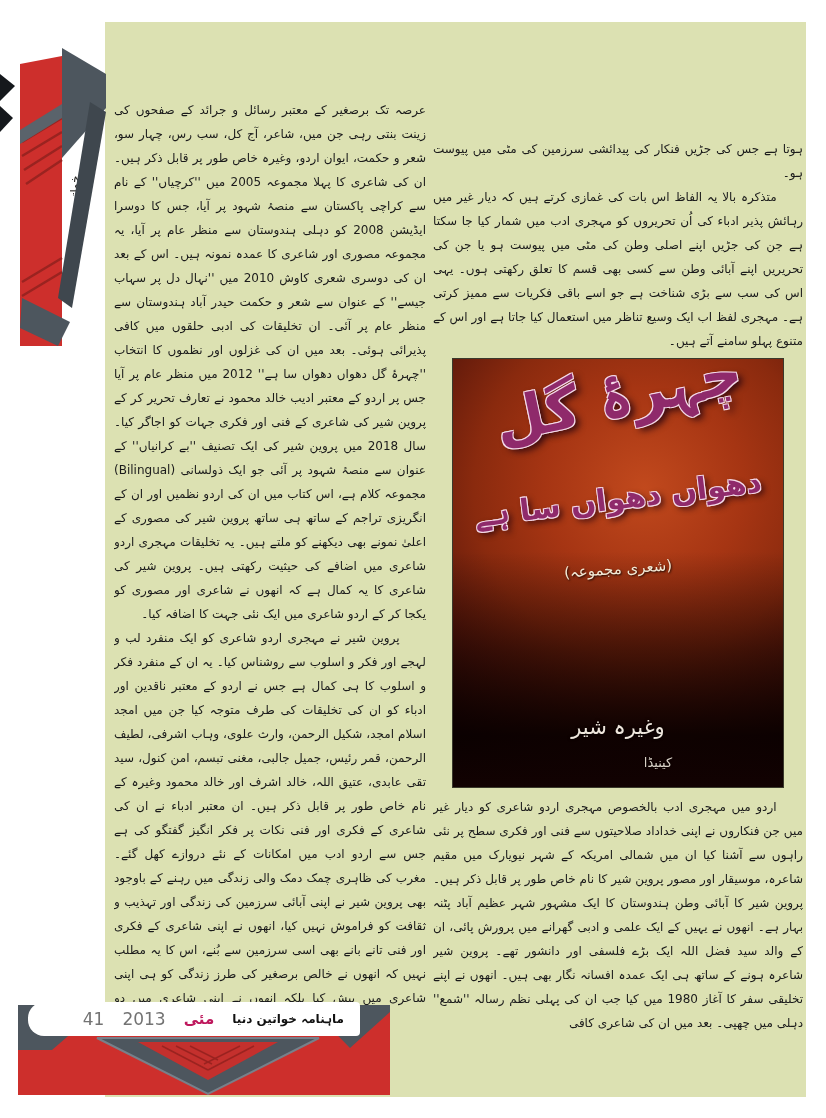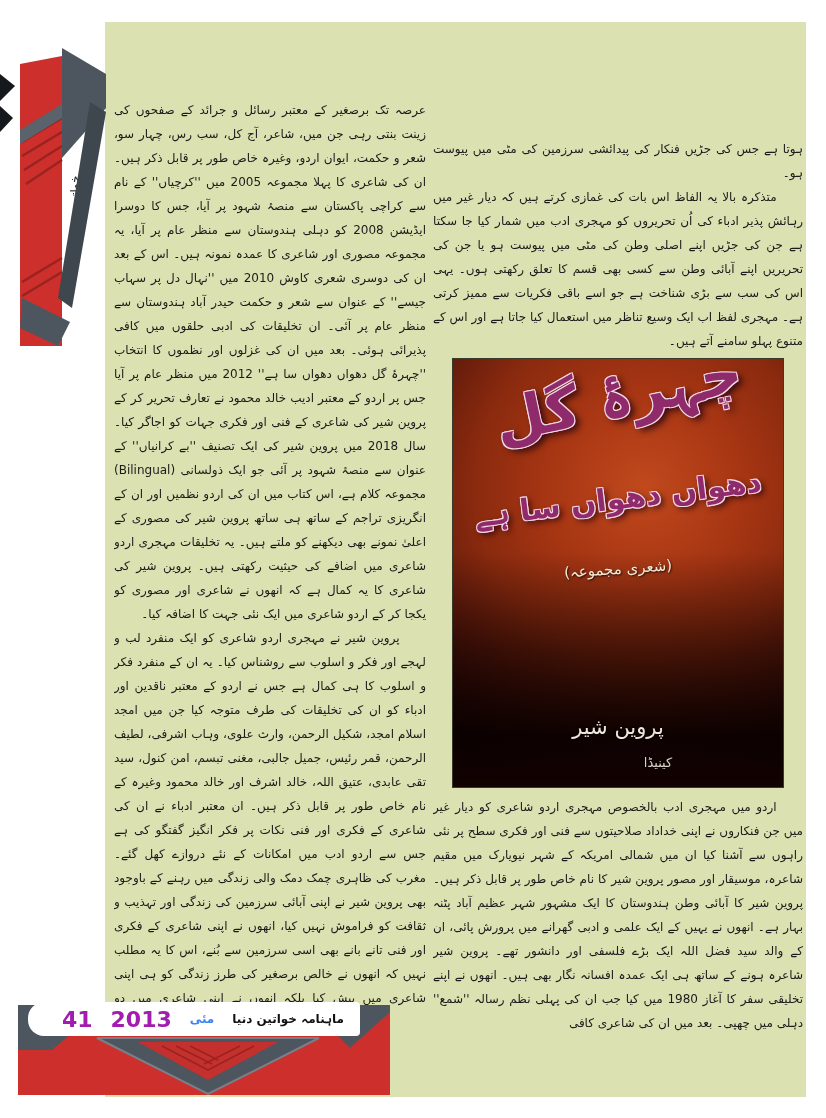--- a/index.html
+++ b/index.html
@@ -60,22 +60,22 @@
     font-size:12px;color:#23221f;direction:rtl;text-align:center;white-space:nowrap;
   }
   
   .footer-strip{
     position:absolute;left:28px;top:1002px;width:332px;height:34px;
     background:#ffffff;border-radius:16px 4px 4px 16px;
     display:flex;flex-direction:row;align-items:center;direction:rtl;
     gap:18px;padding:0 16px;box-sizing:border-box;z-index:6;
   }
   .footer-strip .mag{font-size:12px;font-weight:bold;color:#111;white-space:nowrap;}
-  .footer-strip .month{font-size:12px;font-weight:bold;color:#3b82f6;}
-  .footer-strip .year,.footer-strip .pageno{font-size:22px;font-weight:bold;color:#a21caf;font-family:"DejaVu Sans",sans-serif;}
+  .footer-strip .month{font-size:15px;font-weight:bold;color:#be185d;}
+  .footer-strip .year,.footer-strip .pageno{font-size:17px;font-weight:normal;color:#737373;font-family:"DejaVu Sans",sans-serif;}
   svg{display:block;}
   .emblem-top{position:absolute;left:0;top:46px;z-index:5;}
   .emblem-bottom{position:absolute;left:12px;top:1000px;z-index:5;}
 </style>
 </head>
 <body>
 
 <div class="screen">
 
   <div class="green-bg"></div>
@@ -106,21 +106,21 @@
   </div>
 
   <div class="col col-right">
     <p>ہوتا ہے جس کی جڑیں فنکار کی پیدائشی سرزمین کی مٹی میں پیوست ہو۔</p>
     <p class="indent">متذکرہ بالا یہ الفاظ اس بات کی غمازی کرتے ہیں کہ دیار غیر میں رہائش پذیر ادباء کی اُن تحریروں کو مہجری ادب میں شمار کیا جا سکتا ہے جن کی جڑیں اپنے اصلی وطن کی مٹی میں پیوست ہو یا جن کی تحریریں اپنے آبائی وطن سے کسی بھی قسم کا تعلق رکھتی ہوں۔ یہی اس کی سب سے بڑی شناخت ہے جو اسے باقی فکریات سے ممیز کرتی ہے۔ مہجری لفظ اب ایک وسیع تناظر میں استعمال کیا جاتا ہے اور اس کے متنوع پہلو سامنے آتے ہیں۔</p>
 
     <div class="cover">
       <div class="cover-title">چہرۂ گل</div>
       <div class="cover-subtitle">دھواں دھواں سا ہے</div>
       <div class="cover-genre">(شعری مجموعہ)</div>
-      <div class="cover-author">پروین شیر</div>
+      <div class="cover-author">وغیرہ شیر</div>
       <div class="cover-country">کینیڈا</div>
     </div>
 
     <p class="indent">اردو میں مہجری ادب بالخصوص مہجری اردو شاعری کو دیار غیر میں جن فنکاروں نے اپنی خداداد صلاحیتوں سے فنی اور فکری سطح پر نئی راہوں سے آشنا کیا ان میں شمالی امریکہ کے شہر نیویارک میں مقیم شاعرہ، موسیقار اور مصور پروین شیر کا نام خاص طور پر قابل ذکر ہیں۔ پروین شیر کا آبائی وطن ہندوستان کا ایک مشہور شہر عظیم آباد پٹنہ بہار ہے۔ انھوں نے یہیں کے ایک علمی و ادبی گھرانے میں پرورش پائی، ان کے والد سید فضل اللہ ایک بڑے فلسفی اور دانشور تھے۔ پروین شیر شاعرہ ہونے کے ساتھ ہی ایک عمدہ افسانہ نگار بھی ہیں۔ انھوں نے اپنے تخلیقی سفر کا آغاز 1980 میں کیا جب ان کی پہلی نظم رسالہ ''شمع'' دہلی میں چھپی۔ بعد میں ان کی شاعری کافی</p>
   </div>
 
   <svg class="emblem-bottom" width="390" height="100" viewBox="0 0 390 100">
     <rect x="6" y="5" width="372" height="90" fill="#cd2f2c"></rect>
     <polygon points="6,5 92,5 40,50 6,50" fill="#4d565e"></polygon>
     <polygon points="296,5 378,5 378,12 338,48" fill="#4d565e"></polygon>

